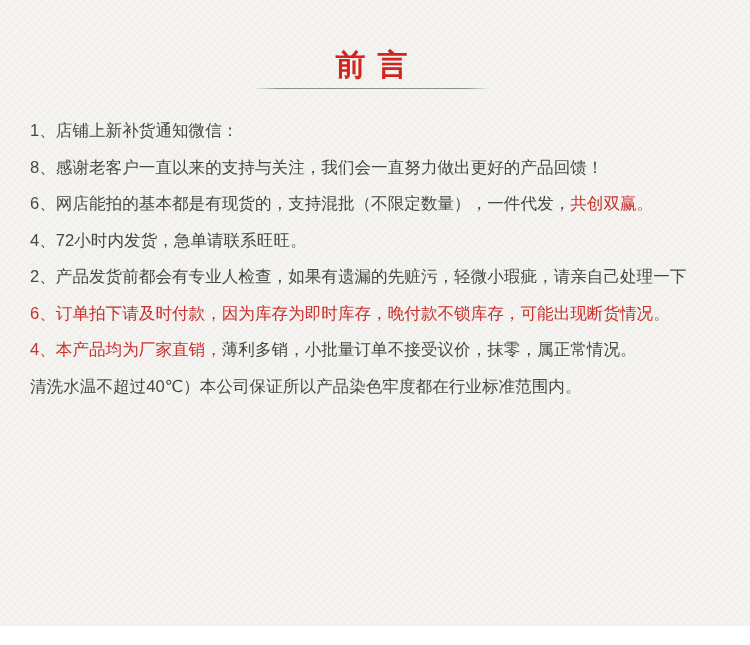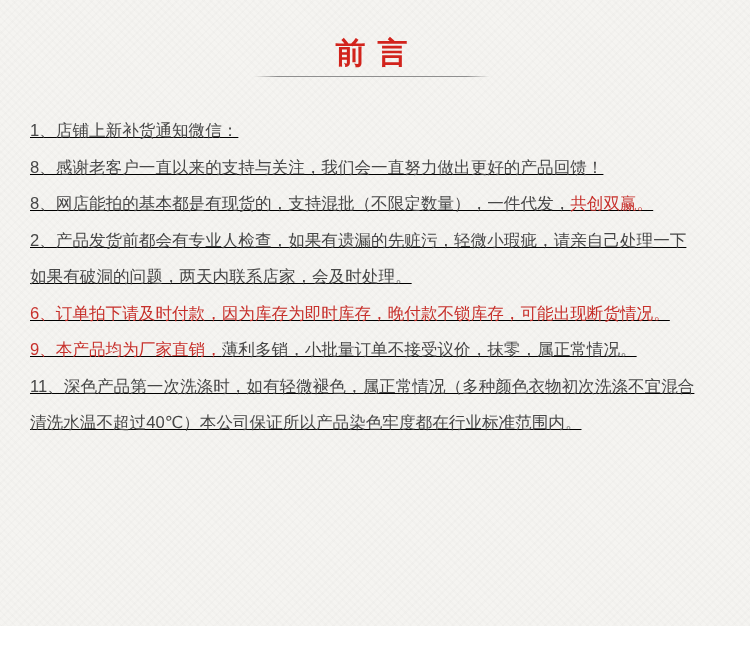--- a/index.html
+++ b/index.html
@@ -27,21 +27,21 @@
     top: 0; left: 0;
     width: 750px;
     height: 626px;
     background:
       repeating-linear-gradient(45deg, rgba(0,0,0,0.012) 0 2px, rgba(255,255,255,0) 2px 5px),
       repeating-linear-gradient(-45deg, rgba(0,0,0,0.010) 0 2px, rgba(255,255,255,0) 2px 6px),
       var(--background);
   }
   .title-wrap {
     position: absolute;
-    top: 36px;
+    top: 48px;
     left: 0;
     width: 743px;
     text-align: center;
   }
   .page-title {
     display: inline-block;
     font-size: 30px;
     font-weight: bold;
     letter-spacing: 12px;
     margin-left: 12px; 
@@ -56,21 +56,20 @@
       rgba(143,143,143,0) 0%,
       var(--divider) 10%,
       var(--divider) 90%,
       rgba(143,143,143,0) 100%);
   }
   .notes-list {
     position: absolute;
     top: 113px;
     left: 30px;
     width: 712px;
-    text-decoration: underline;
   }
   .note-line {
     height: 36.5px;
     line-height: 36.5px;
     font-size: 16.6px;
     white-space: nowrap;
     color: var(--text);
   }
   .seg-default { color: var(--text); }
   .seg-red { color: var(--red); }
@@ -88,23 +87,22 @@
 
 <div class="page">
   <div class="paper">
     <div class="title-wrap">
       <div class="page-title">前言</div>
       <div class="title-divider"></div>
     </div>
     <div class="notes-list">
         <div class="note-line"><span class="seg seg-default">1、店铺上新补货通知微信：</span></div>
         <div class="note-line"><span class="seg seg-default">8、感谢老客户一直以来的支持与关注，我们会一直努力做出更好的产品回馈！</span></div>
-        <div class="note-line"><span class="seg seg-default">8、网店能拍的基本都是有现货的，支持混批（不限定数量），一件代发，</span><span class="seg seg-red">共创双赢。</span></div>
+        <div class="note-line"><span class="seg seg-default">6、网店能拍的基本都是有现货的，支持混批（不限定数量），一件代发，</span><span class="seg seg-red">共创双赢。</span></div>
+        <div class="note-line"><span class="seg seg-default">4、72小时内发货，急单请联系旺旺。</span></div>
         <div class="note-line"><span class="seg seg-default">2、产品发货前都会有专业人检查，如果有遗漏的先赃污，轻微小瑕疵，请亲自己处理一下</span></div>
-        <div class="note-line"><span class="seg seg-default">如果有破洞的问题，两天内联系店家，会及时处理。</span></div>
         <div class="note-line"><span class="seg seg-red">6、订单拍下请及时付款，因为库存为即时库存，晚付款不锁库存，可能出现断货情况。</span></div>
-        <div class="note-line"><span class="seg seg-red">9、本产品均为厂家直销，</span><span class="seg seg-default">薄利多销，小批量订单不接受议价，抹零，属正常情况。</span></div>
-        <div class="note-line"><span class="seg seg-default">11、深色产品第一次洗涤时，如有轻微褪色，属正常情况（多种颜色衣物初次洗涤不宜混合</span></div>
+        <div class="note-line"><span class="seg seg-red">4、本产品均为厂家直销，</span><span class="seg seg-default">薄利多销，小批量订单不接受议价，抹零，属正常情况。</span></div>
         <div class="note-line"><span class="seg seg-default">清洗水温不超过40℃）本公司保证所以产品染色牢度都在行业标准范围内。</span></div>
       </div>
   </div>
   <div class="bottom-strip"></div>
 </div>
 
 </body></html>

